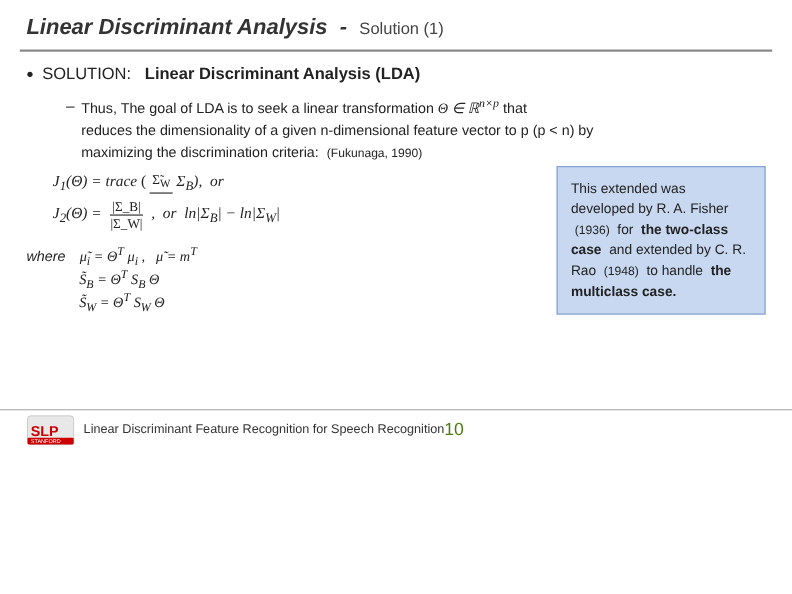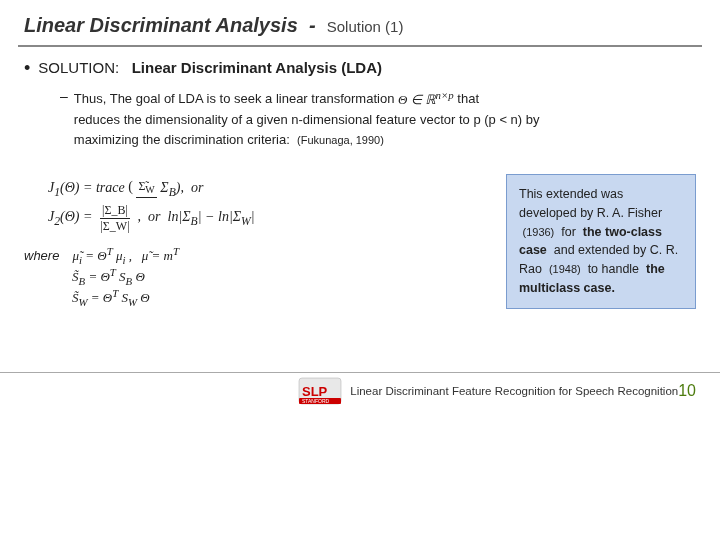--- a/index.html
+++ b/index.html
@@ -87,21 +87,21 @@
     }
     .sub-text {
       font-size: 13px;
       line-height: 1.55;
       max-width: 480px;
     }
     .ref-small {
       font-size: 11px;
     }
     .math-section {
-      margin-top: 22px;
+      margin-top: 0;
       display: flex;
       flex-direction: row;
       align-items: flex-start;
       gap: 10px;
     }
     .math-formulas {
       flex: 1;
       min-width: 0;
     }
     .where-section {
@@ -128,21 +128,21 @@
       font-size: 11px;
     }
     .sidebar-box .bold-text {
       font-weight: bold;
     }
     .footer {
       height: 36px;
       border-top: 1.5px solid #aaa;
       display: flex;
       align-items: center;
-      justify-content: flex-end;
+      justify-content: flex-start;
       padding: 0 24px;
     }
     .footer-left {
       display: flex;
       align-items: center;
       gap: 8px;
     }
     .footer-logo {
       width: 44px;
       height: 30px;

